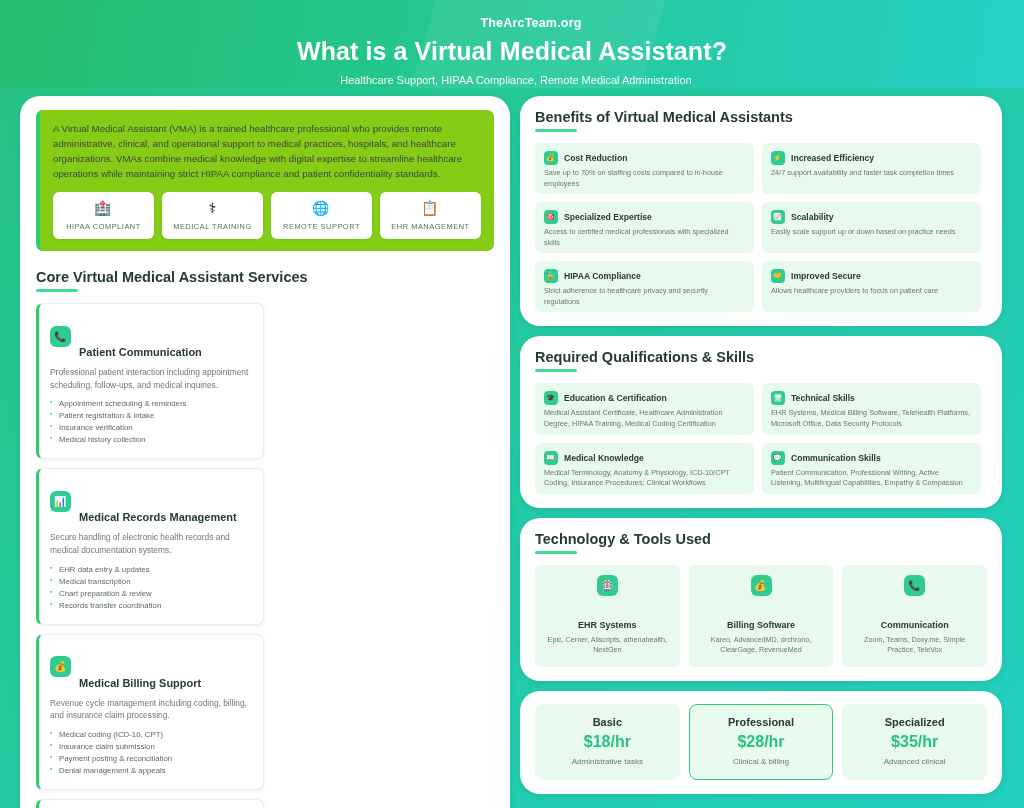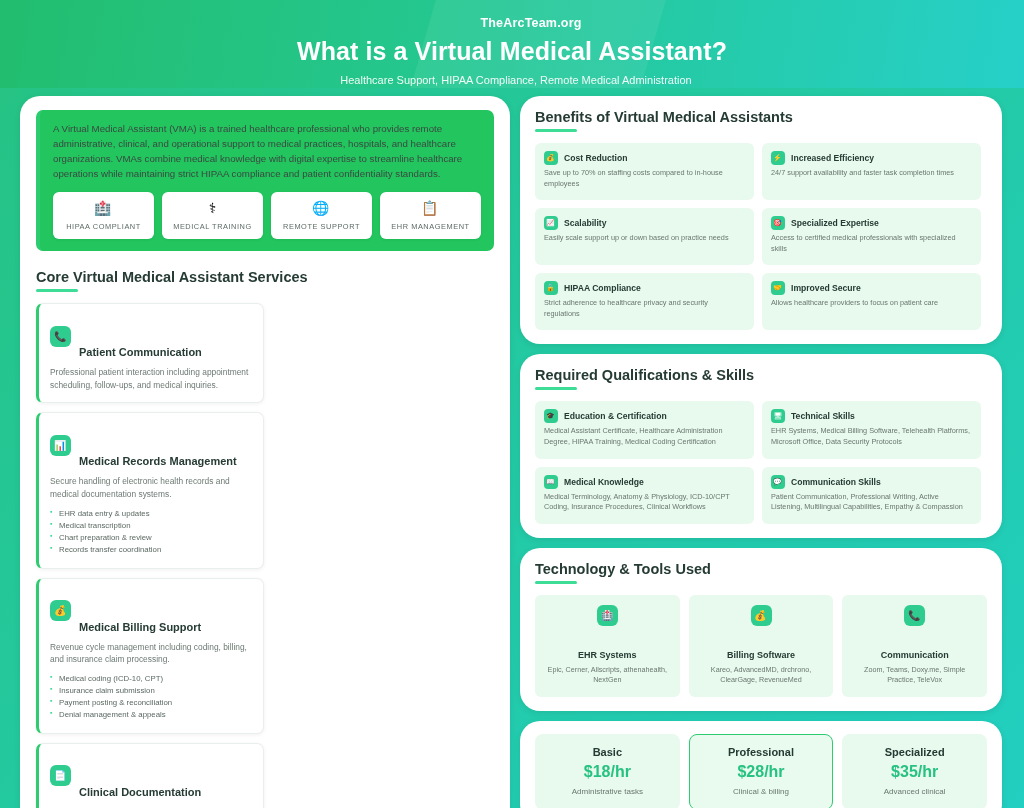--- a/index.html
+++ b/index.html
@@ -57,21 +57,21 @@
 
   .panel {
     background: #ffffff;
     border-radius: 20px;
     box-shadow: 0 2px 7px rgba(0,0,0,0.09);
   }
   .panel-left { padding: 14px 16px 16px 16px; }
 
   
   .intro {
-    background: #22c55e;
+    background: #84cc16;
     border-left: 4px solid #2ecc71;
     border-radius: 7px;
     padding: 11px 13px 12px 13px;
   }
   .intro p {
     font-size: 9.7px;
     line-height: 1.55;
     color: #3a4a42;
   }
   .badge-row { display: flex; gap: 8px; margin-top: 11px; }
@@ -146,21 +146,21 @@
   }
 
   
   .rpanel { padding: 13px 15px 14px 15px; margin-bottom: 10px; }
 
   .mini-grid { display: flex; flex-wrap: wrap; gap: 8px; }
   .mini {
     width: 219px;
     background: #e8f9ee;
     border-radius: 6px;
-    padding: 8px 9px 11px 9px;
+    padding: 8px 9px 5px 9px;
   }
   .mini-head { display: flex; align-items: center; gap: 6px; }
   .tile-sm {
     width: 14px; height: 14px;
     border-radius: 4px;
     background: #2ecc8f;
     color: #fff;
     font-size: 7px;
     display: flex; align-items: center; justify-content: center;
     flex: none;
@@ -243,20 +243,26 @@
         <div class="sec-rule"></div>
       </div>
 
       <div class="svc-grid">
           <div class="svc">
             <div class="svc-head">
               <div class="tile">📞</div>
               <div class="svc-name">Patient Communication</div>
             </div>
             <div class="svc-desc">Professional patient interaction including appointment scheduling, follow-ups, and medical inquiries.</div>
+            <ul>
+              <li>Appointment scheduling &amp; reminders</li>
+              <li>Patient registration &amp; intake</li>
+              <li>Insurance verification</li>
+              <li>Medical history collection</li>
+            </ul>
           </div>
           <div class="svc">
             <div class="svc-head">
               <div class="tile">📊</div>
               <div class="svc-name">Medical Records Management</div>
             </div>
             <div class="svc-desc">Secure handling of electronic health records and medical documentation systems.</div>
             <ul>
               <li>EHR data entry &amp; updates</li>
               <li>Medical transcription</li>
@@ -308,31 +314,31 @@
           </div>
           <div class="mini">
             <div class="mini-head">
               <div class="tile-sm">⚡</div>
               <div class="mini-name">Increased Efficiency</div>
             </div>
             <div class="mini-desc">24/7 support availability and faster task completion times</div>
           </div>
           <div class="mini">
             <div class="mini-head">
+              <div class="tile-sm">🎯</div>
+              <div class="mini-name">Specialized Expertise</div>
+            </div>
+            <div class="mini-desc">Access to certified medical professionals with specialized skills</div>
+          </div>
+          <div class="mini">
+            <div class="mini-head">
               <div class="tile-sm">📈</div>
               <div class="mini-name">Scalability</div>
             </div>
             <div class="mini-desc">Easily scale support up or down based on practice needs</div>
-          </div>
-          <div class="mini">
-            <div class="mini-head">
-              <div class="tile-sm">🎯</div>
-              <div class="mini-name">Specialized Expertise</div>
-            </div>
-            <div class="mini-desc">Access to certified medical professionals with specialized skills</div>
           </div>
           <div class="mini">
             <div class="mini-head">
               <div class="tile-sm">🔒</div>
               <div class="mini-name">HIPAA Compliance</div>
             </div>
             <div class="mini-desc">Strict adherence to healthcare privacy and security regulations</div>
           </div>
           <div class="mini">
             <div class="mini-head">

